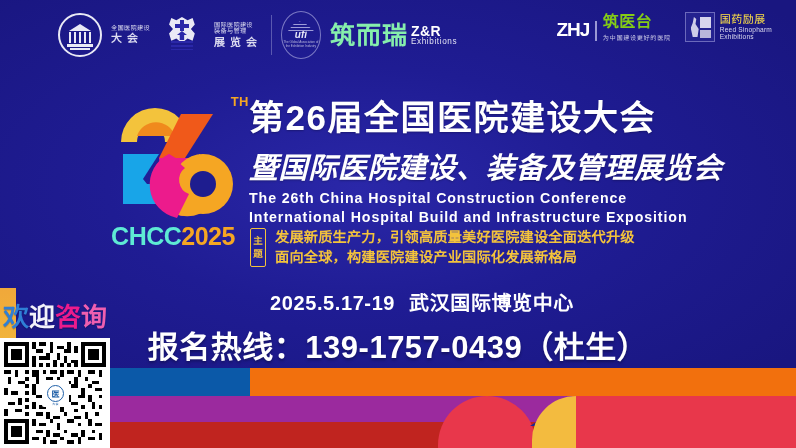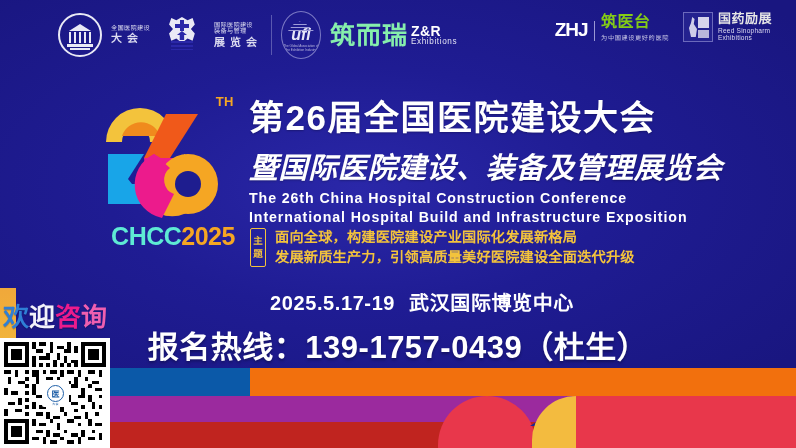--- a/index.html
+++ b/index.html
@@ -80,21 +80,21 @@
     width: 40px; height: 48px; flex: none;
     border: 1.4px solid #7b79c4; border-radius: 20px/24px;
     display: flex; flex-direction: column; align-items: center; justify-content: center;
     color: #cfcfe8; position: relative; overflow: hidden;
   }
   .ufi-badge .arcs {
     position: absolute; top: 9px; width: 26px; height: 10px;
     background: repeating-linear-gradient(#9e9cd8 0 1px, transparent 1px 3px);
     clip-path: polygon(0 100%, 20% 35%, 45% 5%, 70% 30%, 100% 100%);
   }
-  .ufi-badge .ufi-word { font-size: 16px; font-weight: 700; font-style: italic; margin-top: 8px; color:#e6e6f7; }
+  .ufi-badge .ufi-word { font-size: 10px; font-weight: 700; font-style: italic; margin-top: 8px; color:#e6e6f7; }
   .ufi-badge .ufi-sub { font-size: 3.1px; text-align: center; line-height: 1.25; margin-top: 1px; width: 36px; color:#b9b7de;}
 
   .zr-logo { display: flex; align-items: flex-end; gap: 3px; flex: none; }
   .zr-logo .zr-cn { font-size: 25px; font-weight: 700; color: #86efac; letter-spacing: 1px; line-height: 1; }
   .zr-logo .zr-en { line-height: 1.05; padding-bottom: 1px; }
   .zr-logo .zr-en .a { font-size: 14px; font-weight: 700; color: #ffffff; letter-spacing: .5px; display:block; }
   .zr-logo .zr-en .b { font-size: 8.2px; color: #e2e2f2; letter-spacing: .6px; display:block; margin-top:-1px;}
 
   .logo-right-group {
     position: absolute; right: 24px; top: 12px;
@@ -112,26 +112,26 @@
     width: 30px; height: 30px; background: #24228f;
     border: 1px solid #6b69bb; position: relative; overflow:hidden;
   }
   .reed .rmark .fig {
     position:absolute; left:5px; top:4px; width:8px; height:20px; background:#cfcde8;
     clip-path: polygon(40% 0,70% 10%,60% 35%,100% 60%,85% 100%,25% 100%,0 55%,25% 30%);
   }
   .reed .rmark .sq { position:absolute; right:3px; top:4px; width:11px; height:11px; background:#d6d4ec; }
   .reed .rmark .sq2 { position:absolute; right:3px; top:17px; width:11px; height:8px; background:#b9b7da; }
   .reed-txt { line-height: 1.12; }
-  .reed-txt .r1 { font-size: 13px; font-weight: 700; color: #e5e5e5; letter-spacing: .5px; }
+  .reed-txt .r1 { font-size: 11px; font-weight: 400; color: #fde047; letter-spacing: .5px; }
   .reed-txt .r2 { font-size: 6.6px; color: #dcdaf0; letter-spacing: .2px; }
   .reed-txt .r3 { font-size: 6.6px; color: #dcdaf0; letter-spacing: .2px; }
 
   
-  .mark26 { position: absolute; left: 88px; top: 92px; width: 140px; height: 130px; }
+  .mark26 { position: absolute; left: 103px; top: 92px; width: 140px; height: 130px; }
   .mark26 svg { width: 140px; height: 130px; display:block; }
   .th-sup {
     position: absolute; right: -6px; top: 2px;
     font-size: 13px; font-weight: 700; color: #f5a623; letter-spacing: .5px;
   }
   .chcc-text {
     position: absolute; left: 98px; top: 222px; width: 150px;
     text-align: center; font-size: 25px; font-weight: 700; letter-spacing: -0.5px;
     white-space: nowrap;
   }
@@ -344,22 +344,22 @@
     <div class="t-en1">The 26th China Hospital Construction Conference</div>
     <div class="t-en2">International Hospital Build and Infrastructure Exposition</div>
   </div>
 
   <div class="theme-row">
     <div class="theme-badge">
       <span>主</span>
       <span>题</span>
     </div>
     <div class="theme-lines">
+      <div>发展新质生产力，引领高质量美好医院建设全面迭代升级</div>
       <div>面向全球，构建医院建设产业国际化发展新格局</div>
-      <div>发展新质生产力，引领高质量美好医院建设全面迭代升级</div>
     </div>
   </div>
 
   <div class="date-line">
     <span>2025.5.17-19</span><span class="venue">武汉国际博览中心</span>
   </div>
 
   <div class="hotline">报名热线：139-1757-0439（杜生）</div>
 
   <div class="band">

